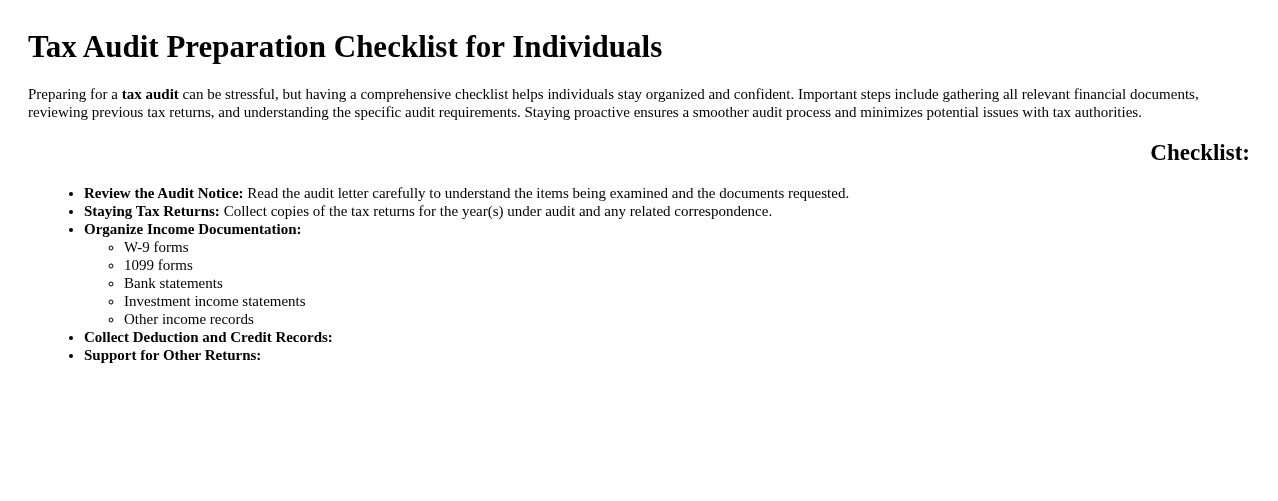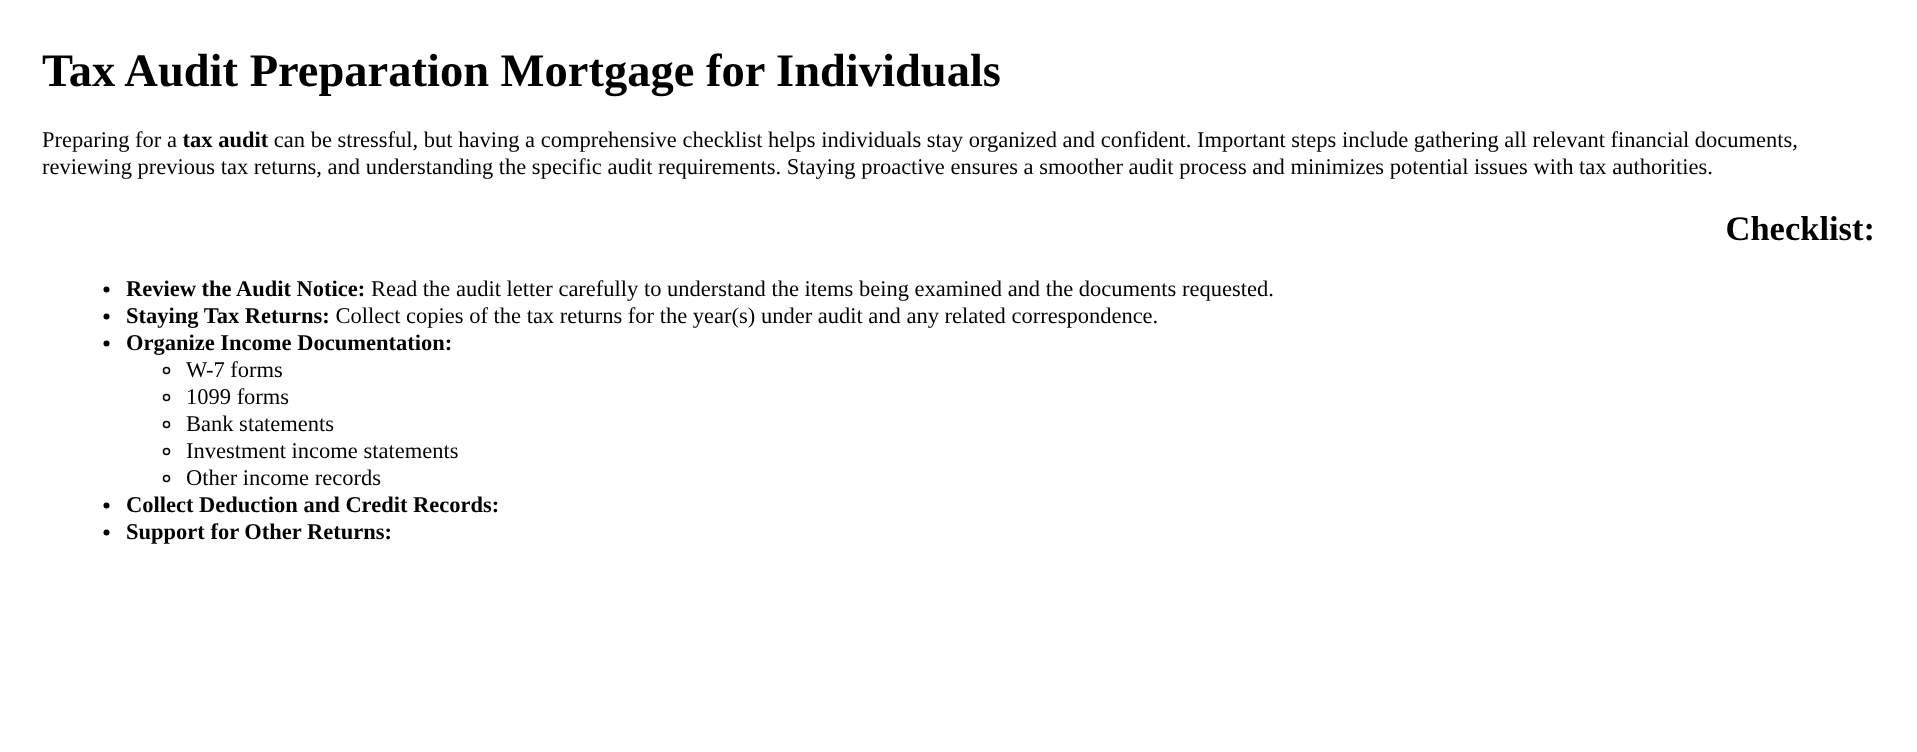--- a/index.html
+++ b/index.html
@@ -52,37 +52,37 @@
     }
     ul.sublist > li {
       line-height: 18px;
     }
     b { font-weight: bold; }
   </style>
 </head>
 <body>
 
 <div class="page">
-  <h1>Tax Audit Preparation Mortgage for Individuals</h1>
+  <h1>Tax Audit Preparation Checklist for Individuals</h1>
 
   <p class="intro"><span>Preparing for a </span><b>tax audit</b><span> can be stressful, but having a comprehensive checklist helps individuals stay organized and confident. Important steps include gathering all relevant financial documents, reviewing previous tax returns, and understanding the specific audit requirements. Staying proactive ensures a smoother audit process and minimizes potential issues with tax authorities.</span></p>
 
   <h2>Checklist:</h2>
 
   <ul class="checklist">
     <li>
       <b>Review the Audit Notice:</b><span> Read the audit letter carefully to understand the items being examined and the documents requested.</span>
     </li>
     <li>
       <b>Staying Tax Returns:</b><span> Collect copies of the tax returns for the year(s) under audit and any related correspondence.</span>
     </li>
     <li>
       <b>Organize Income Documentation:</b>
       <ul class="sublist">
-        <li>W-7 forms</li>
+        <li>W-9 forms</li>
         <li>1099 forms</li>
         <li>Bank statements</li>
         <li>Investment income statements</li>
         <li>Other income records</li>
       </ul>
     </li>
     <li>
       <b>Collect Deduction and Credit Records:</b>
     </li>
     <li>

